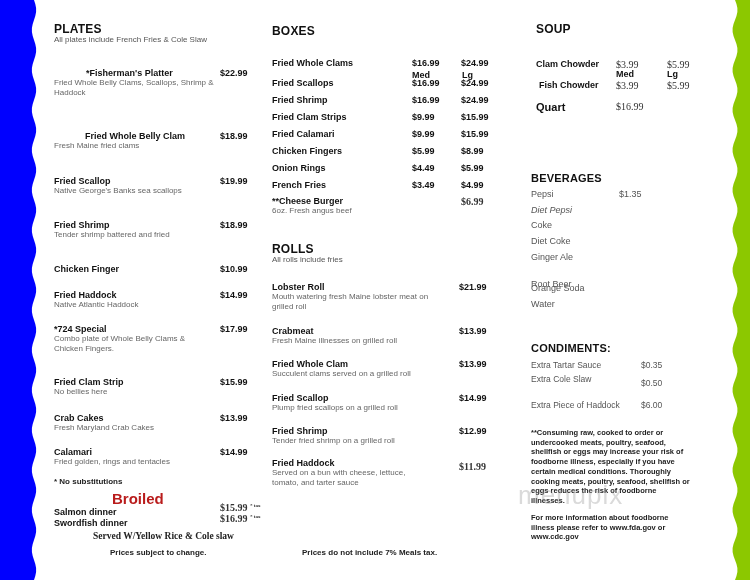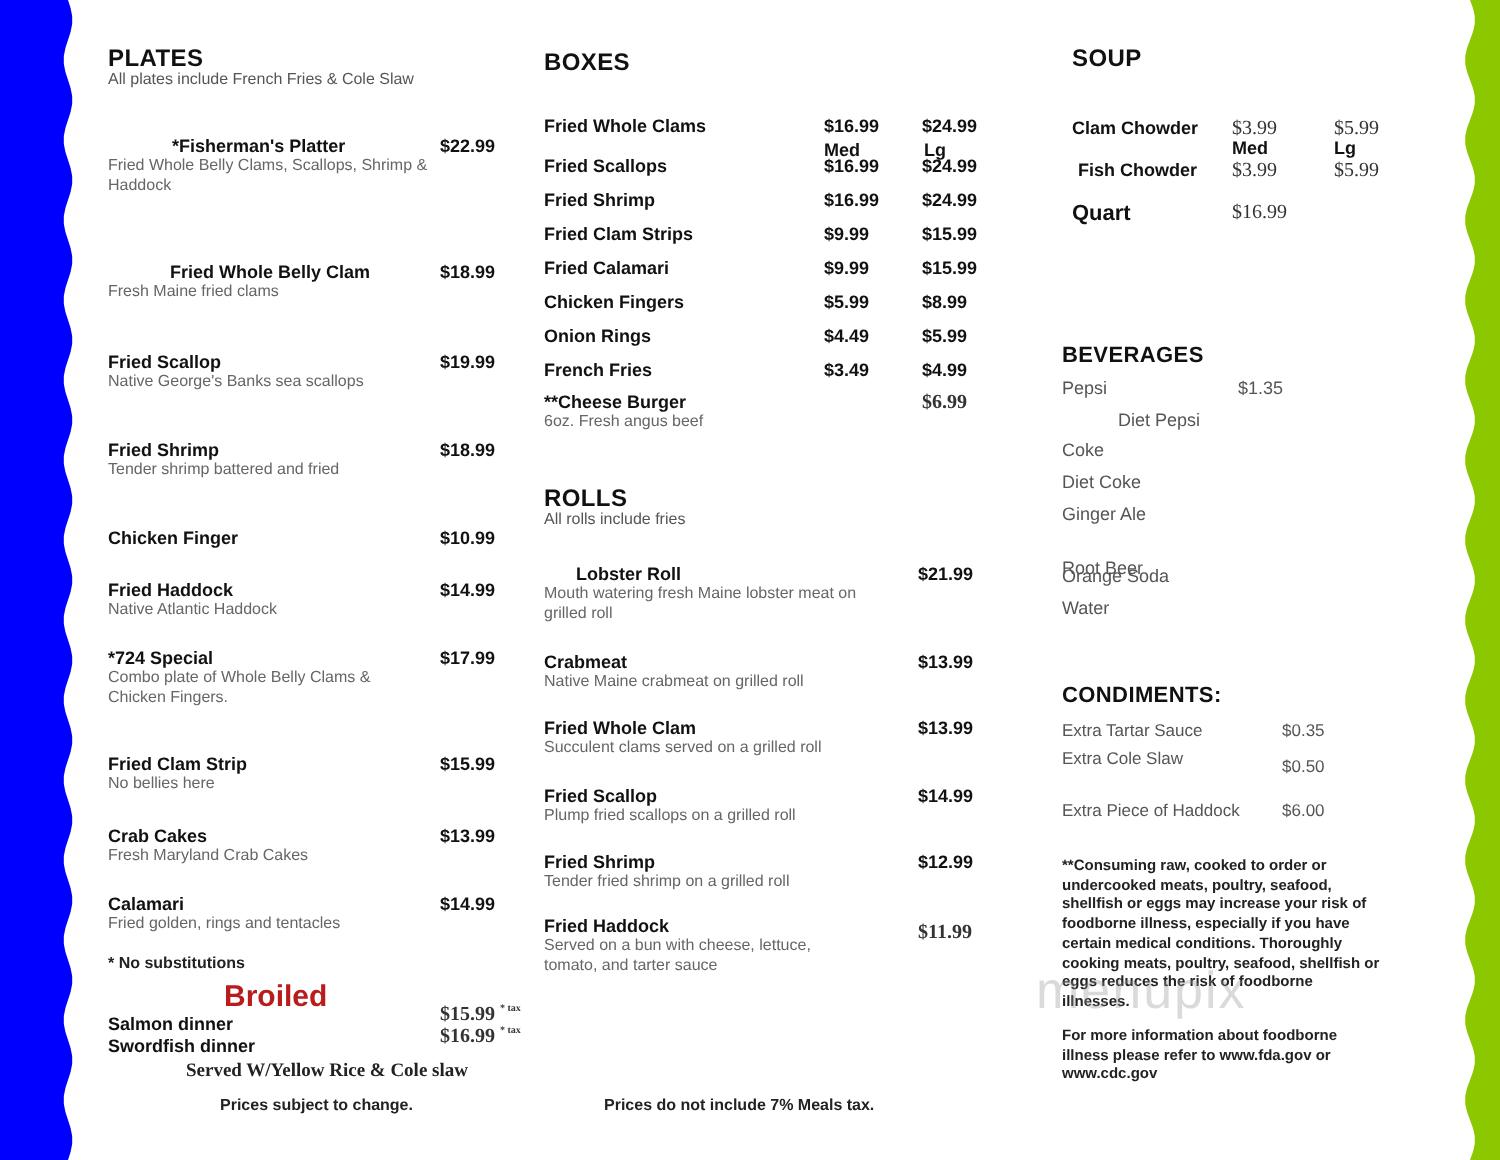--- a/index.html
+++ b/index.html
@@ -137,27 +137,27 @@
 
   <div class="abs item-name" style="left:272px;top:196px;">**Cheese Burger</div>
   <div class="abs serif-price" style="left:461px;top:196px;font-weight:bold;">$6.99</div>
   <div class="abs item-desc" style="left:272px;top:206px;">6oz. Fresh angus beef</div>
 </div>
 
 <div>
   <div class="abs sec-title" style="left:272px;top:242px;">ROLLS</div>
   <div class="abs sec-sub" style="left:272px;top:255px;">All rolls include fries</div>
 
-  <div class="abs item-name" style="left:288px;top:282px;">Lobster Roll</div>
+  <div class="abs item-name" style="left:272px;top:282px;">Lobster Roll</div>
   <div class="abs price" style="left:459px;top:282px;">$21.99</div>
   <div class="abs item-desc" style="left:272px;top:292px;width:170px;">Mouth watering fresh Maine lobster meat on grilled roll</div>
 
   <div class="abs item-name" style="left:272px;top:326px;">Crabmeat</div>
   <div class="abs price" style="left:459px;top:326px;">$13.99</div>
-  <div class="abs item-desc" style="left:272px;top:336px;width:170px;">Native Maine crabmeat on grilled roll</div>
+  <div class="abs item-desc" style="left:272px;top:336px;width:170px;">Fresh Maine illnesses on grilled roll</div>
 
   <div class="abs item-name" style="left:272px;top:359px;">Fried Whole Clam</div>
   <div class="abs price" style="left:459px;top:359px;">$13.99</div>
   <div class="abs item-desc" style="left:272px;top:369px;width:170px;">Succulent clams served on a grilled roll</div>
 
   <div class="abs item-name" style="left:272px;top:393px;">Fried Scallop</div>
   <div class="abs price" style="left:459px;top:393px;">$14.99</div>
   <div class="abs item-desc" style="left:272px;top:403px;width:170px;">Plump fried scallops on a grilled roll</div>
 
   <div class="abs item-name" style="left:272px;top:426px;">Fried Shrimp</div>
@@ -185,21 +185,21 @@
   <div class="abs serif-price" style="left:667px;top:80px;">$5.99</div>
 
   <div class="abs" style="left:536px;top:101px;font-size:11px;font-weight:bold;color:#111;">Quart</div>
   <div class="abs serif-price" style="left:616px;top:101px;">$16.99</div>
 </div>
 
 <div>
   <div class="abs sec-title" style="left:531px;top:172px;font-size:11px;">BEVERAGES</div>
   <div class="abs bev" style="left:619px;top:189px;">$1.35</div>
   <div class="abs bev" style="left:531px;top:189px;">Pepsi</div>
-  <div class="abs bev" style="left:559px;top:205px;">Diet Pepsi</div>
+  <div class="abs bev" style="left:531px;top:205px;font-style:italic;">Diet Pepsi</div>
   <div class="abs bev" style="left:531px;top:220px;">Coke</div>
   <div class="abs bev" style="left:531px;top:236px;">Diet Coke</div>
   <div class="abs bev" style="left:531px;top:252px;">Ginger Ale</div>
   <div class="abs bev" style="left:531px;top:268px;margin-top:11px;">Root Beer</div>
   <div class="abs bev" style="left:531px;top:283px;">Orange Soda</div>
   <div class="abs bev" style="left:531px;top:299px;">Water</div>
 </div>
 
 <div>
   <div class="abs sec-title" style="left:531px;top:342px;font-size:11px;">CONDIMENTS:</div>

